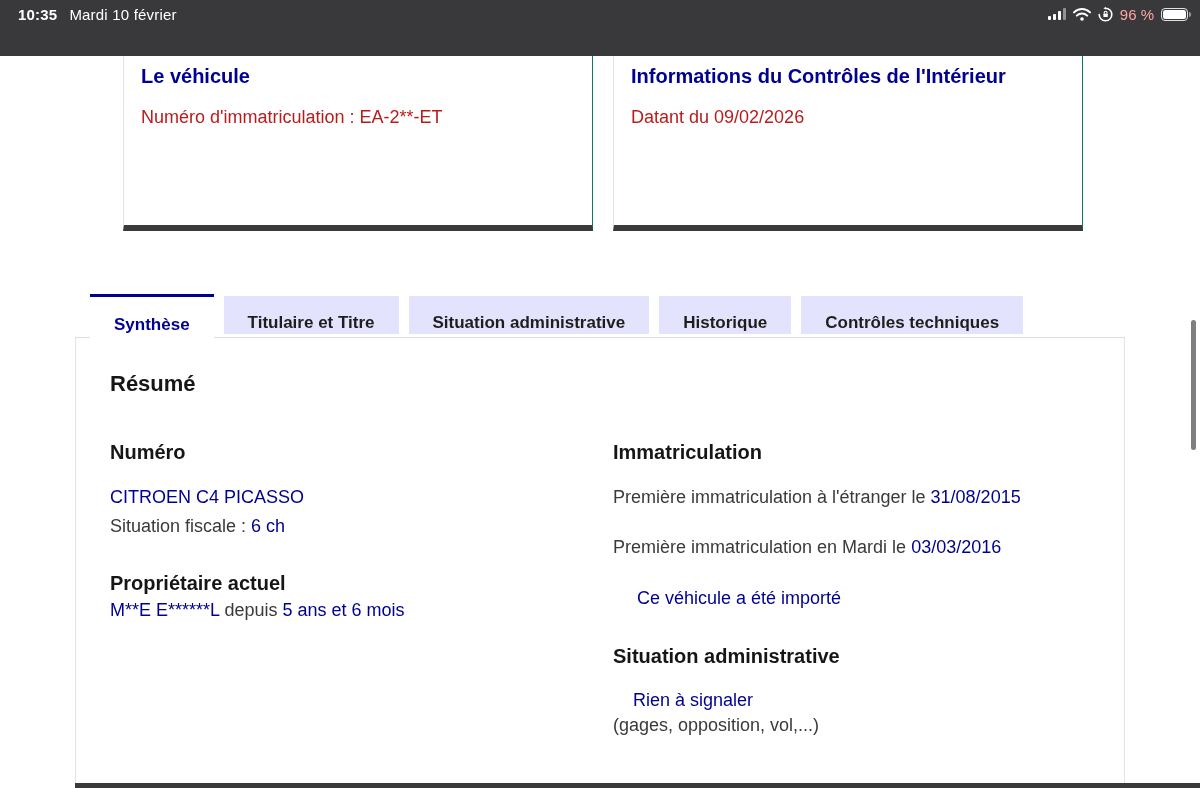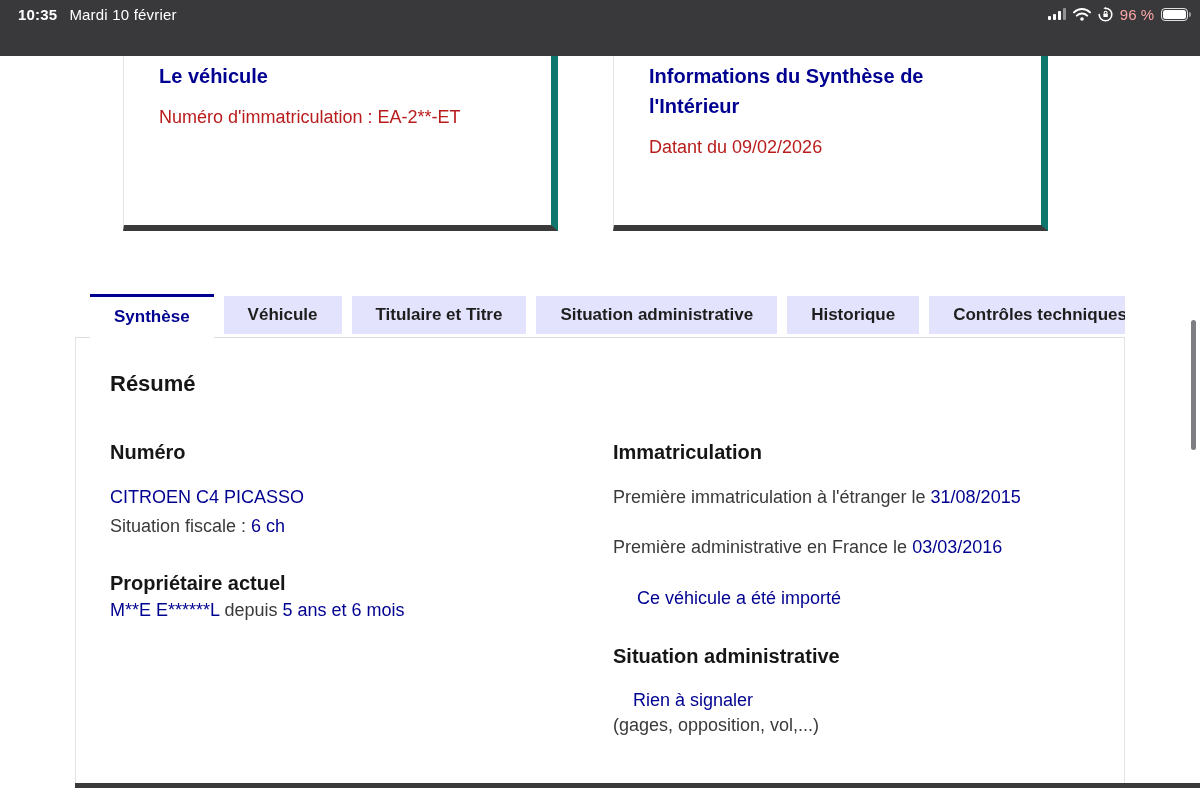--- a/index.html
+++ b/index.html
@@ -19,33 +19,33 @@
   .sig i:nth-child(1){height:4px;} .sig i:nth-child(2){height:6px;}
   .sig i:nth-child(3){height:9px;} .sig i:nth-child(4){height:12px; background:rgba(255,255,255,.45);}
   .pct { font-size:15px; font-weight:400; color:#fca5a5; }
   .batt { position:relative; width:27px; height:13px; border:1px solid rgba(255,255,255,.85); border-radius:4px; }
   .batt .fill { position:absolute; left:1px; top:1px; bottom:1px; width:92%; background:#fff; border-radius:2.5px; }
   .batt .nub { position:absolute; right:-4px; top:3.5px; width:2.5px; height:5px; background:rgba(255,255,255,.5); border-radius:0 2px 2px 0; }
   .url-row { position:absolute; left:0; top:28px; width:100%; height:28px; text-align:center; }
   .url-text { display:inline-block; margin-top:5px; font-size:14.5px; color:#f0f0f0; }
 
   
-  .card { position:absolute; top:56px; width:435px; height:175px; background:#fff;
-          border-left:1px solid #e3e3e3; border-right:7px solid #0f766e;
-          border-bottom:6px solid #3a3a3a; padding:5px 40px 0 35px; }
+  .card { position:absolute; top:56px; width:470px; height:175px; background:#fff;
+          border-left:1px solid #e3e3e3; border-right:1px solid #0f766e;
+          border-bottom:6px solid #3a3a3a; padding:5px 40px 0 17px; }
   .card.card-vehicle { left:123px; }
   .card.card-ministry { left:613px; }
   .card-title { color:#000091; font-size:20px; font-weight:700; line-height:30px; }
   .card-body { margin-top:13px; color:#b91c1c; font-size:18px; line-height:26px; }
 
   
   .tabs { position:absolute; left:76px; top:294px; width:1049px; height:44px;
           display:flex; gap:10px; padding-left:14px; overflow:hidden; z-index:3; }
   .tab { flex:0 0 auto; white-space:nowrap; font-size:17px; font-weight:700; color:#1e1e1e;
-         background:#e3e3fd; height:38px; margin-top:2px; padding:0 24px; line-height:38px;
+         background:#e3e3fd; height:38px; margin-top:2px; padding:8px 24px; line-height:38px;
          cursor:pointer; }
   .tab.active { background:#fff; color:#000091; height:44px; margin-top:0;
                 border-top:3px solid #000091; line-height:40px; }
 
   
   .panel { position:absolute; left:75px; top:337px; width:1050px; height:451px; background:#fff;
            border-top:1px solid #ddd; border-left:1px solid #e3e3e3; border-right:1px solid #e3e3e3; z-index:1; }
   .bottom-bar { position:absolute; left:75px; top:783px; width:1125px; height:5px; background:#3a3a3a; z-index:2; }
 
   .h-resume { position:absolute; left:110px; top:371px; font-size:22px; font-weight:700; color:#161616; z-index:4; }
@@ -103,27 +103,26 @@
           </span>
       </div>
     </div>
   </div>
 
   <div class="card card-vehicle">
     <div class="card-title">Le véhicule</div>
     <div class="card-body">Numéro d'immatriculation : EA-2**-ET</div>
   </div>
   <div class="card card-ministry">
-    <div class="card-title">Informations du Synthèse de l'Intérieur</div>
+    <div class="card-title">Informations du Contrôles de l'Intérieur</div>
     <div class="card-body">Datant du 09/02/2026</div>
   </div>
 
   <div class="tabs">
     <div class="tab active">Synthèse</div>
-    <div class="tab">Véhicule</div>
     <div class="tab">Titulaire et Titre</div>
     <div class="tab">Situation administrative</div>
     <div class="tab">Historique</div>
     <div class="tab">Contrôles techniques</div>
 
   </div>
 
   <div class="panel"></div>
   <div class="bottom-bar"></div>
 
@@ -142,21 +141,21 @@
     <span>depuis</span>
     <span class="blue">5 ans et 6 mois</span>
   </div>
 
   <div class="abs col-r h-sec" style="top:441px;">Immatriculation</div>
   <div class="abs col-r txt" style="top:487px;">
     <span>Première immatriculation à l'étranger le</span>
     <span class="blue">31/08/2015</span>
   </div>
   <div class="abs col-r txt" style="top:537px;">
-    <span>Première administrative en France le</span>
+    <span>Première immatriculation en Mardi le</span>
     <span class="blue">03/03/2016</span>
   </div>
   <div class="abs txt blue" style="left:637px; top:588px;">Ce véhicule a été importé</div>
 
   <div class="abs col-r h-sec" style="top:645px;">Situation administrative</div>
   <div class="abs txt blue" style="left:633px; top:690px;">Rien à signaler</div>
   <div class="abs col-r txt" style="top:715px;text-align:right;">(gages, opposition, vol,...)</div>
 
   <div class="scroll-thumb"></div>
 

